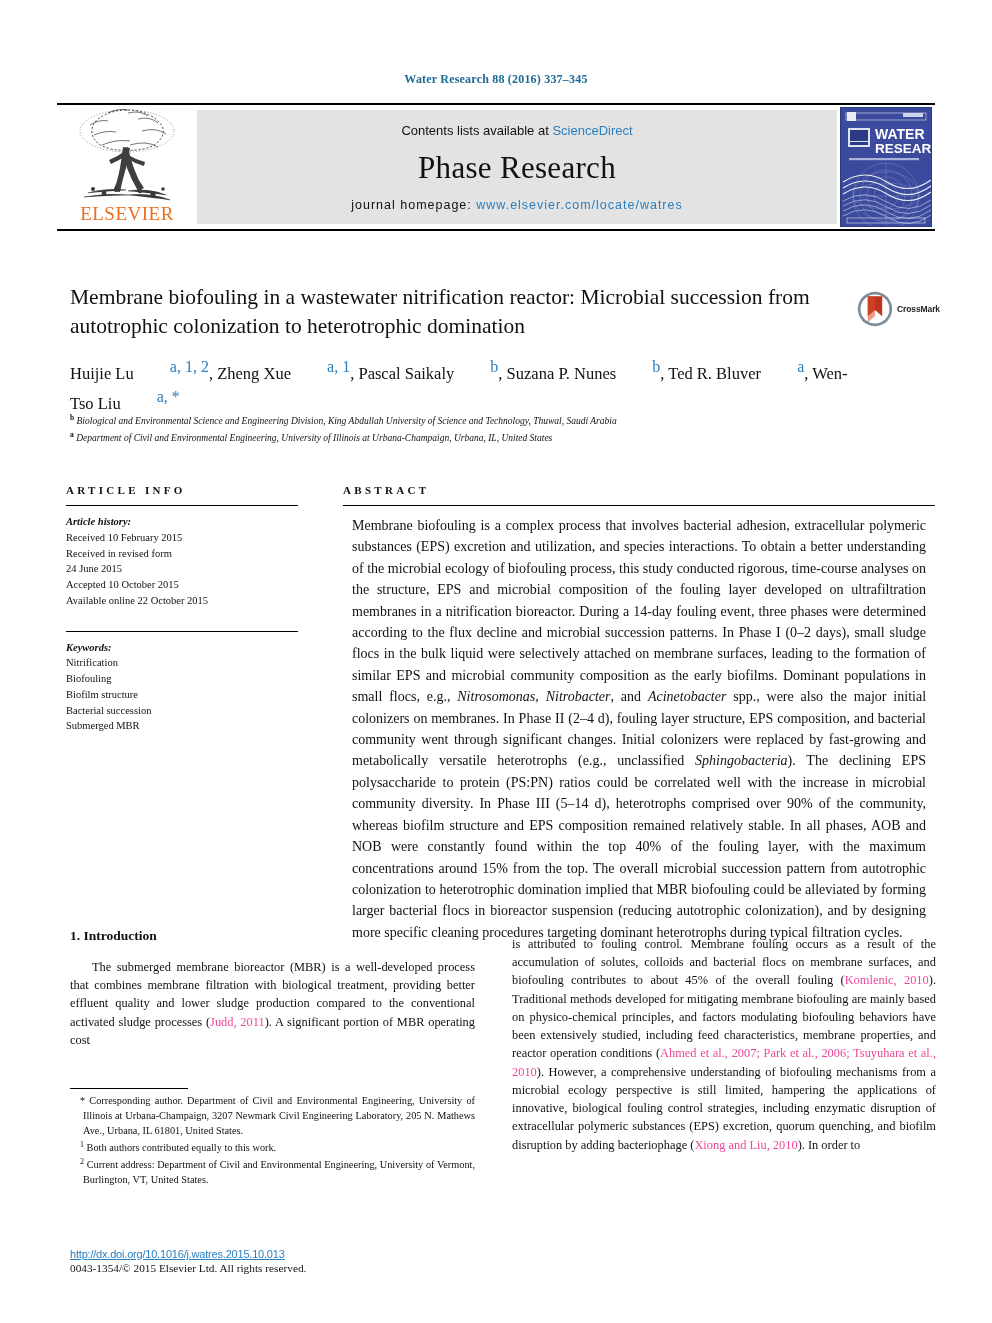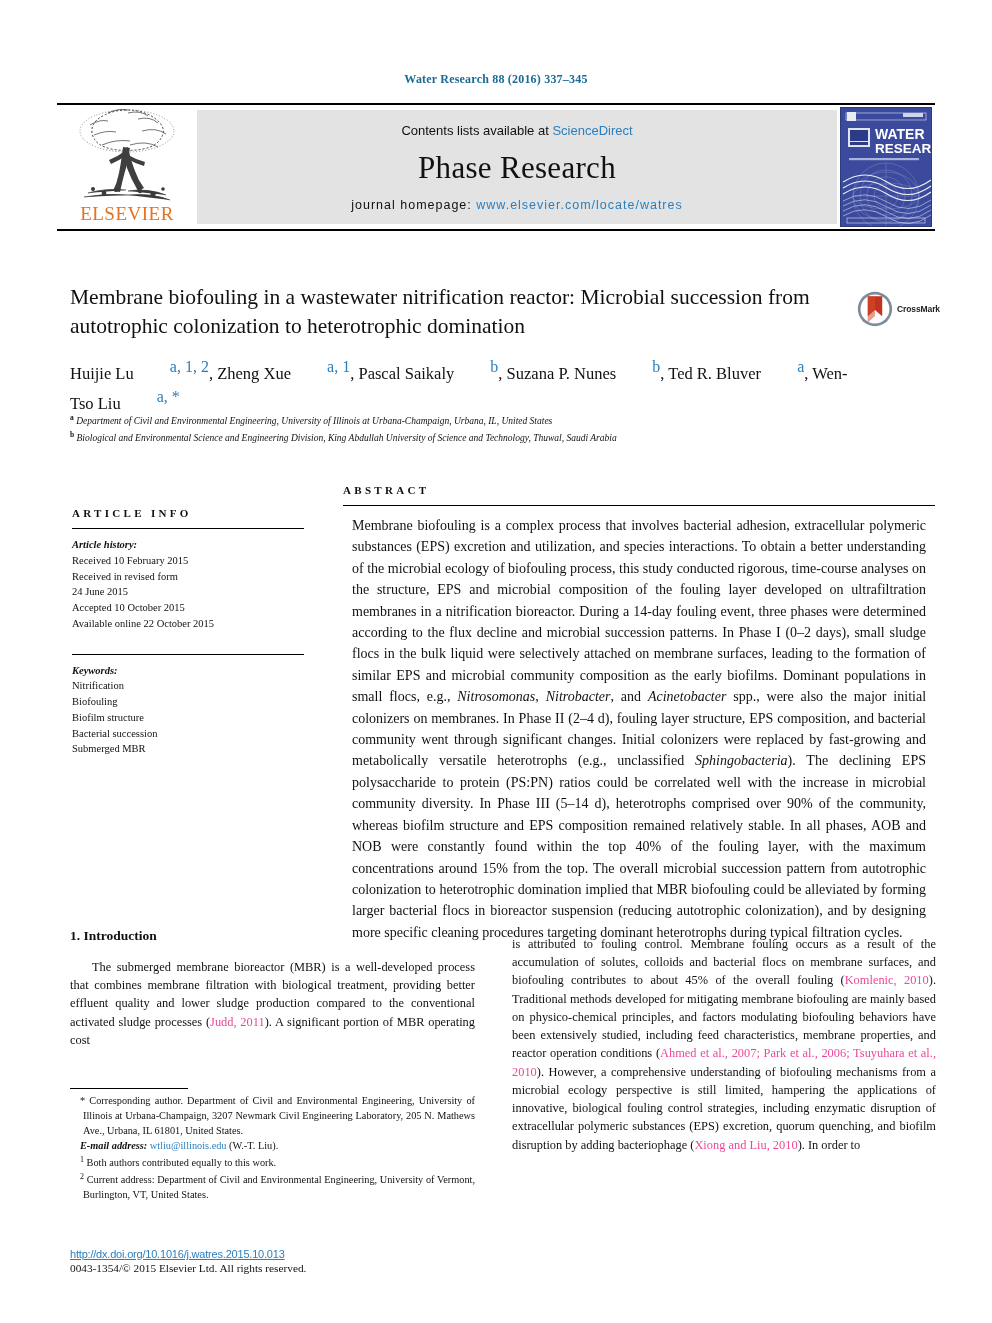--- a/index.html
+++ b/index.html
@@ -162,24 +162,23 @@
     font-size: 9.5px;
     font-style: italic;
     line-height: 1.55;
     color: #111;
   }
   .affil sup { font-style: normal; font-weight: bold; font-size: 7.5px; }
 
   
   .info-col {
     position: absolute;
-    left: 72px;
+    left: 66px;
     top: 484px;
     width: 232px;
-    margin-top: 23px;
   }
   .abstract-col {
     position: absolute;
     left: 343px;
     top: 484px;
     width: 592px;
   }
   .section-head {
     font-family: "Liberation Serif", serif;
     font-weight: bold;
@@ -405,22 +404,22 @@
       <path d="M13 7 h16 v22 l-8 -7 l-8 7 z" fill="#c0341d"></path>
       <path d="M13 7 h8 v22 l-8 7 z" fill="#d94a2b" opacity="0.55"></path>
       <path d="M21 29 l6 6 h-12 z" fill="#ffffff"></path>
     </svg>
     <span class="crossmark-label">CrossMark</span>
   </div>
 
   <div class="authors">Huijie Lu <sup>a, 1, 2</sup>, Zheng Xue <sup>a, 1</sup>, Pascal Saikaly <sup>b</sup>, Suzana P. Nunes <sup>b</sup>, Ted R. Bluver <sup>a</sup>, Wen-Tso Liu <sup>a, *</sup></div>
 
   <div class="affil">
+    <div><sup>b</sup> <span>Biological and Environmental Science and Engineering Division, King Abdullah University of Science and Technology, Thuwal, Saudi Arabia</span></div>
     <div><sup>a</sup> <span>Department of Civil and Environmental Engineering, University of Illinois at Urbana-Champaign, Urbana, IL, United States</span></div>
-    <div><sup>b</sup> <span>Biological and Environmental Science and Engineering Division, King Abdullah University of Science and Technology, Thuwal, Saudi Arabia</span></div>
   </div>
 
   <div class="info-col">
     <div class="section-head">ARTICLE INFO</div>
     <div class="rule"></div>
     <div class="info-sub">Article history:</div>
     <div>
       <div class="info-line">Received 10 February 2015</div>
       <div class="info-line">Received in revised form</div>
       <div class="info-line">24 June 2015</div>
@@ -450,21 +449,20 @@
     <p class="body-text">The submerged membrane bioreactor (MBR) is a well-developed process that combines membrane filtration with biological treatment, providing better effluent quality and lower sludge production compared to the conventional activated sludge processes (<span class="cit">Judd, 2011</span>). A significant portion of MBR operating cost</p>
   </div>
 
   <div class="body-col-right">
     <p class="body-text cont">is attributed to fouling control. Membrane fouling occurs as a result of the accumulation of solutes, colloids and bacterial flocs on membrane surfaces, and biofouling contributes to about 45% of the overall fouling (<span class="cit">Komlenic, 2010</span>). Traditional methods developed for mitigating membrane biofouling are mainly based on physico-chemical principles, and factors modulating biofouling behaviors have been extensively studied, including feed characteristics, membrane properties, and reactor operation conditions (<span class="cit">Ahmed et al., 2007; Park et al., 2006; Tsuyuhara et al., 2010</span>). However, a comprehensive understanding of biofouling mechanisms from a microbial ecology perspective is still limited, hampering the applications of innovative, biological fouling control strategies, including enzymatic disruption of extracellular polymeric substances (EPS) excretion, quorum quenching, and biofilm disruption by adding bacteriophage (<span class="cit">Xiong and Liu, 2010</span>). In order to</p>
   </div>
 
   <div class="footnotes">
     <div class="fn-rule"></div>
     <p class="fn fn-indent">* Corresponding author. Department of Civil and Environmental Engineering, University of Illinois at Urbana-Champaign, 3207 Newmark Civil Engineering Laboratory, 205 N. Mathews Ave., Urbana, IL 61801, United States.</p>
-    <p class="fn fn-indent"><span class="em">E-mail address:</span> <span class="link">wtliu@illinois.edu</span> (W.-T. Liu).</p>
     <p class="fn fn-indent"><sup>1</sup> Both authors contributed equally to this work.</p>
     <p class="fn fn-indent"><sup>2</sup> Current address: Department of Civil and Environmental Engineering, University of Vermont, Burlington, VT, United States.</p>
   </div>
 
   <div class="doi-block">
     <span class="doi-link">http://dx.doi.org/10.1016/j.watres.2015.10.013</span>
     <div class="issn-line">0043-1354/© 2015 Elsevier Ltd. All rights reserved.</div>
   </div>
 
 </div>

